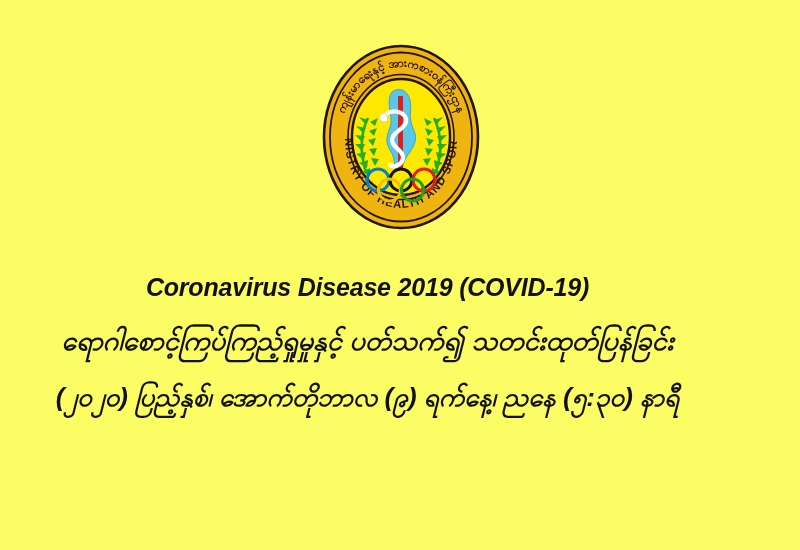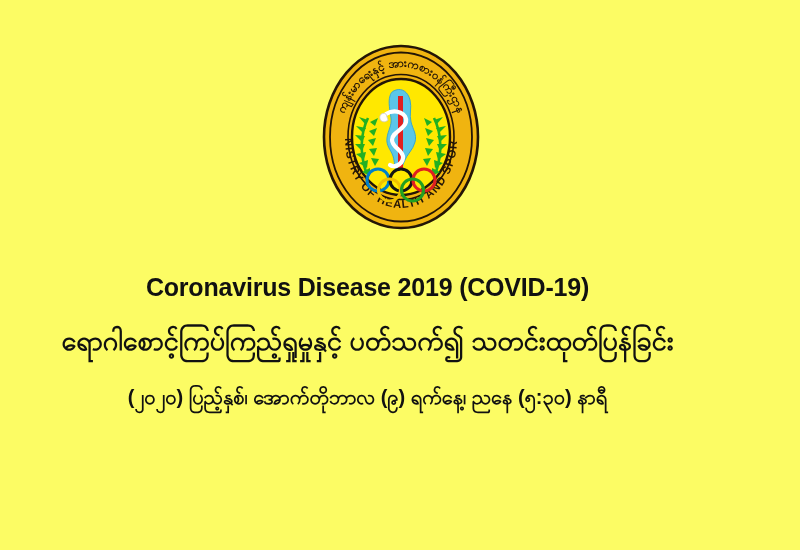--- a/index.html
+++ b/index.html
@@ -49,20 +49,21 @@
     letter-spacing: 0.2px;
   }
 
   
   #text-block {
     position: absolute;
     left: 0;
     top: 270px;
     width: 735px;
     text-align: center;
+    font-style: italic;
   }
   .line {
     color: #111111;
     font-weight: bold;
     white-space: nowrap;
   }
   #title-en {
     font-family: "Liberation Sans", sans-serif;
     font-size: 25px;
     letter-spacing: -0.2px;
@@ -71,21 +72,21 @@
   }
   #title-mm {
     font-family: "Liberation Sans", sans-serif;
     font-size: 27px;
     line-height: 48px;
     margin-bottom: 8px;
     text-align: center;
   }
   #date-mm {
     font-family: "Liberation Sans", sans-serif;
-    font-size: 20px;
+    font-size: 26px;
     line-height: 48px;
   }
 </style>
 </head>
 <body>
 
 <div id="slide">
 
   <div id="emblem-wrap">
     <svg id="emblem-svg" viewBox="0 0 158 186" xmlns="http://www.w3.org/2000/svg">

